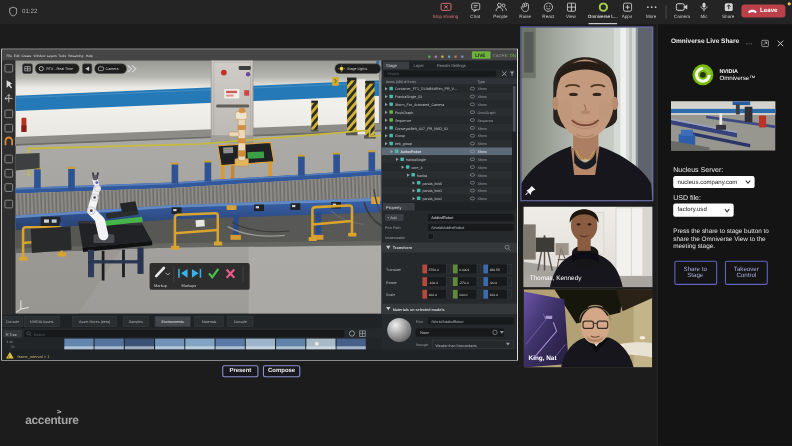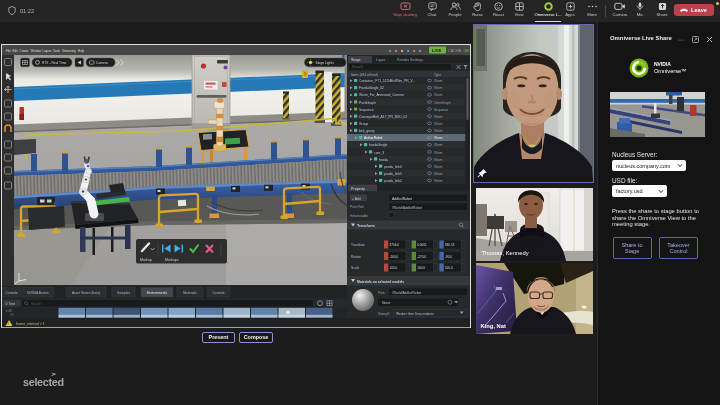--- a/index.html
+++ b/index.html
@@ -798,14 +798,14 @@
 <line x1="63.5" y1="31" x2="67" y2="31" stroke="#3a3026" stroke-width="0.9"></line>
 <path d="M57 41 C59 47 71 47 73 41 L72 45 C69 49 61 49 58 45 Z" fill="#ae8a68"></path>
 <path d="M61 42.5 C63 44 67 44 69 42.5" stroke="#7a5038" stroke-width="1" fill="none"></path>
 </g>
 <text x="4.5" y="64.5" font-size="5.8" font-weight="bold" fill="#ffffff">King, Nat</text>
 </svg></div>
   </div>
 
 <div class="pbtn" style="left:202px;top:331.5px;width:33px">Present</div>
 <div class="pbtn" style="left:239px;top:331.5px;width:34px">Compose</div>
-<div class="abs" style="left:23px;top:376px;color:#a6a6a6;font-size:10.8px;font-weight:bold;letter-spacing:-0.3px">selected</div>
+<div class="abs" style="left:23px;top:376px;color:#a6a6a6;font-size:10.8px;font-weight:bold;letter-spacing:-0.3px">accenture</div>
 <div class="abs" style="left:51.5px;top:369.5px;color:#cccccc;font-size:7.5px;font-weight:bold;transform:scaleY(0.8)">&gt;</div>
 
 </body></html>

